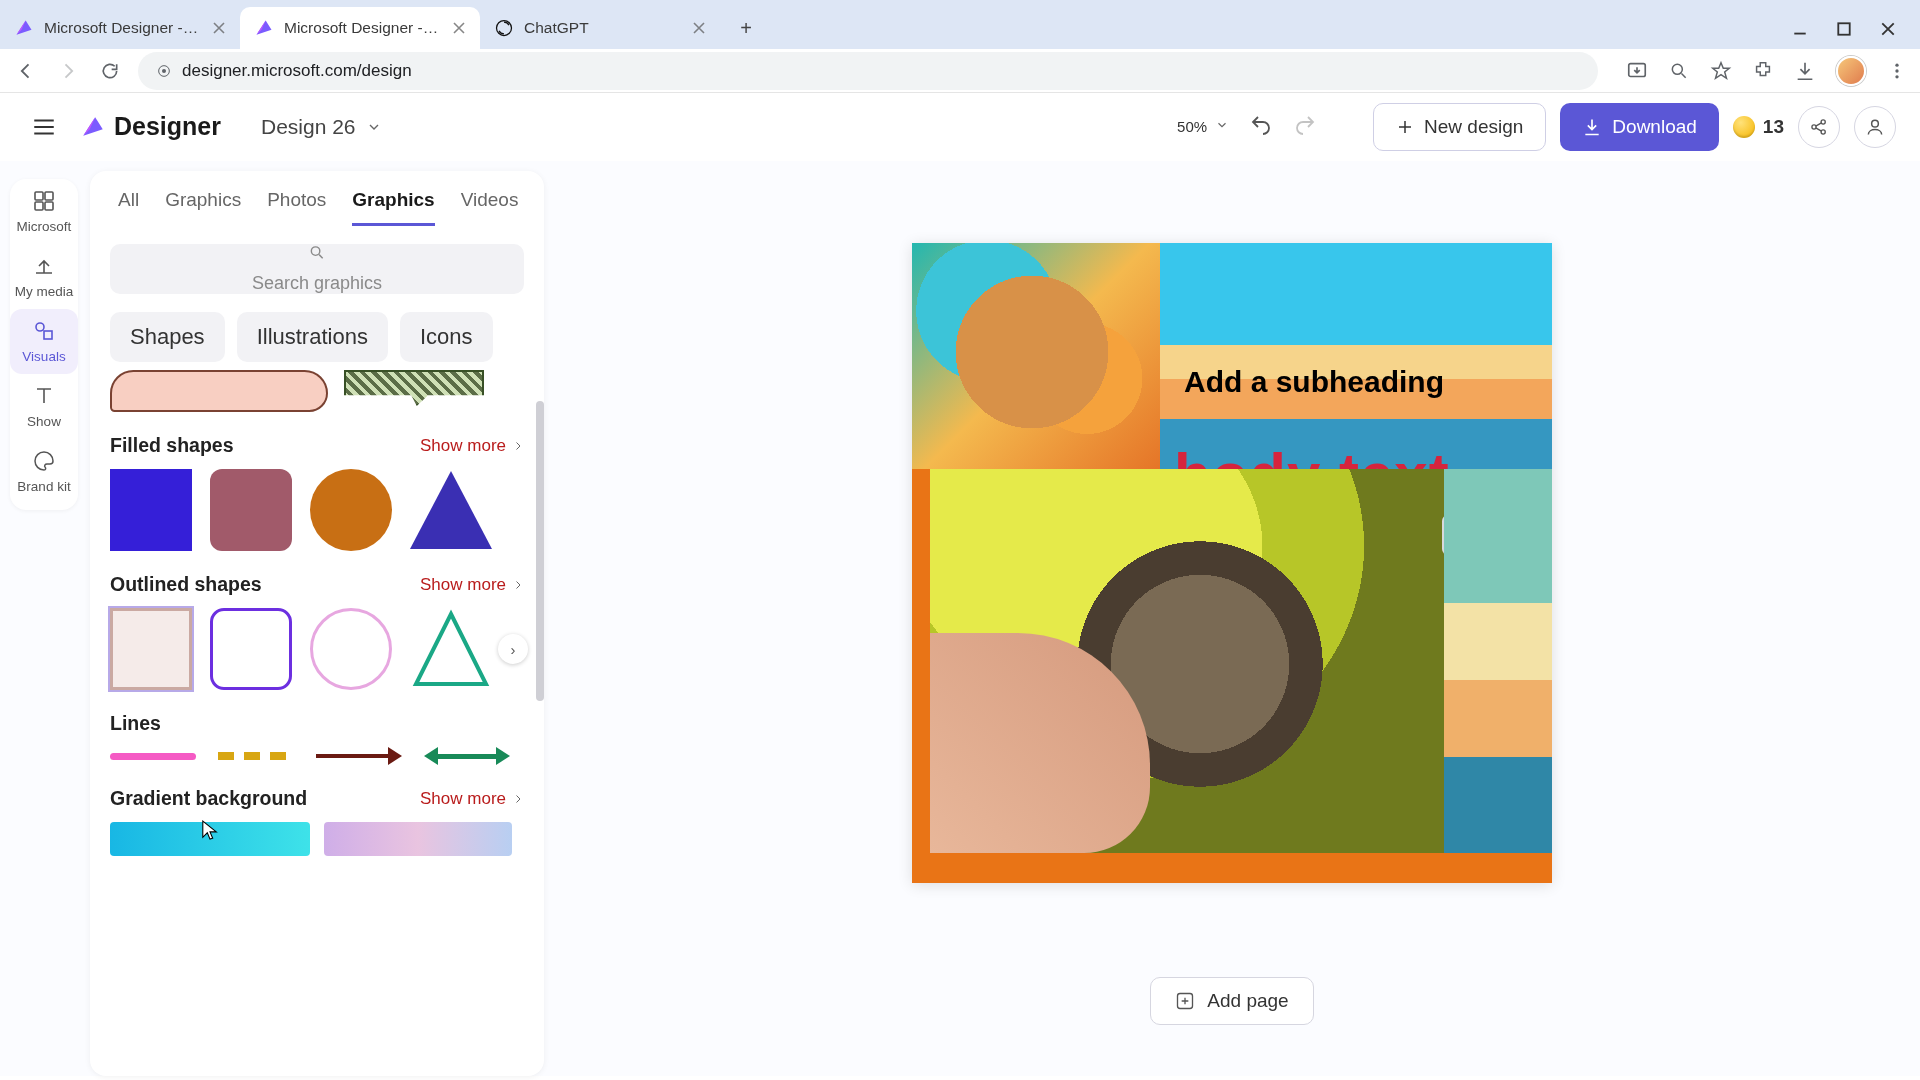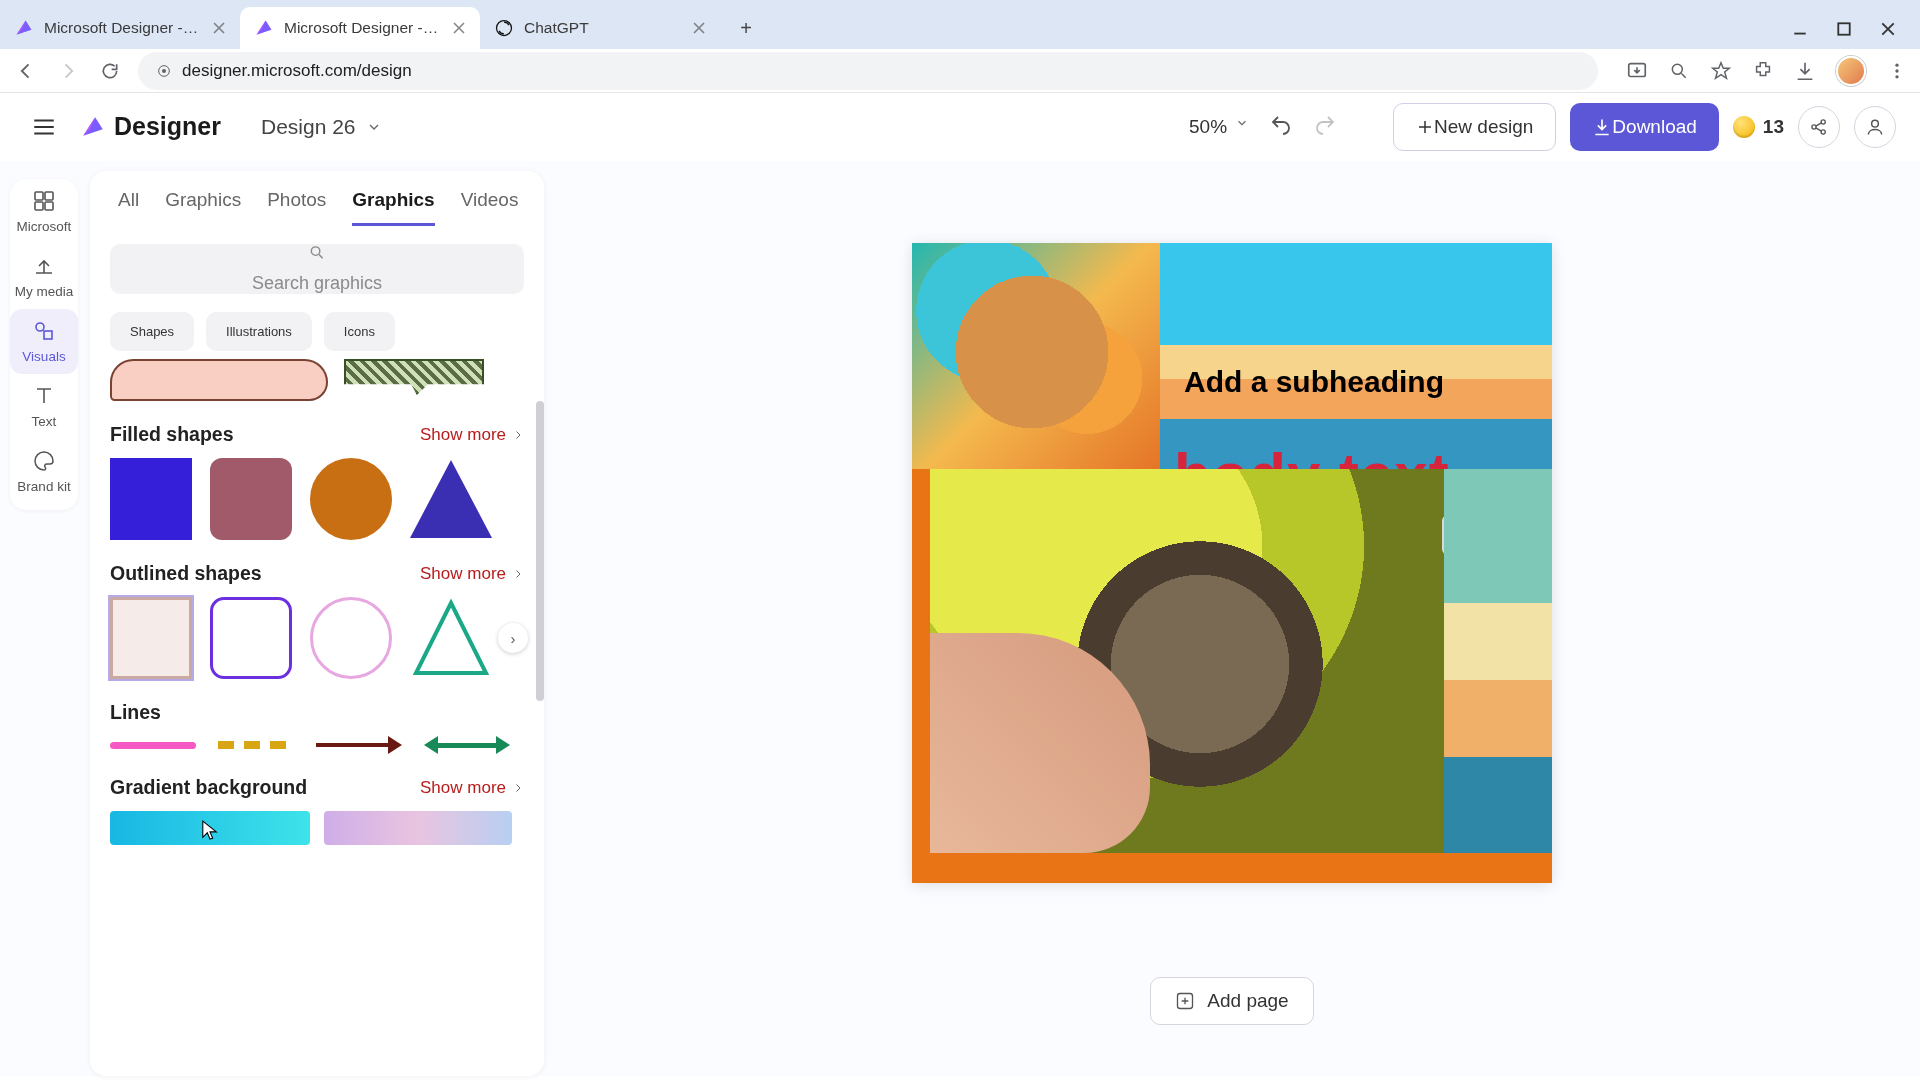--- a/index.html
+++ b/index.html
@@ -24,23 +24,23 @@
 .addr-icon { width: 22px; height: 22px; display: flex; align-items: center; justify-content: center; color: #5f6368; }
 .avatar-pill { width: 30px; height: 30px; border-radius: 50%; background: linear-gradient(135deg,#f6c77a,#e07b4d); border: 2px solid #fff; box-shadow: 0 0 0 1px #ccc;}
 
 
 .app-header { height: 68px; display: flex; align-items: center; padding: 0 24px; gap: 16px; border-bottom: 1px solid #fff; }
 .hamburger { width: 40px; height: 40px; display: flex; align-items: center; justify-content: center; }
 .logo-wrap { display: flex; align-items: center; gap: 8px; font-size: 25px; font-weight: 700; color: #1a1a1a; }
 .logo-mark { width: 26px; height: 26px; }
 .design-name { display: flex; align-items: center; gap: 10px; font-size: 21px; color: #444; margin-left: 24px; }
 .header-center { margin-left: auto; display: flex; align-items: center; gap: 20px; }
-.zoom { display: flex; align-items: flex-start; gap: 8px; font-size: 19px; color: #333; }
+.zoom { display: flex; align-items: flex-start; gap: 8px; font-size: 15px; color: #333; }
 .header-right { display: flex; align-items: center; gap: 14px; margin-left: 40px; }
-.btn { height: 48px; border-radius: 10px; display: flex; align-items: center; padding: 0 22px; font-size: 19px; font-weight: 500; cursor: pointer;}
+.btn { height: 48px; border-radius: 10px; display: flex; align-items: center; padding: 0 22px; font-size: 19px; font-weight: 500; gap: 10px; cursor: pointer;}
 .btn-outline { background: #fff; border: 1.5px solid #cfcfe5; color: #333; }
 .btn-primary { background: #5b57d6; color: #fff; border: none; }
 .coin-badge { display: flex; align-items: center; gap: 8px; font-size: 19px; font-weight: 600; color: #333; }
 .coin { width: 22px; height: 22px; border-radius: 50%; background: radial-gradient(circle at 35% 30%, #ffe27a, #f5b400); box-shadow: inset 0 -2px 2px rgba(0,0,0,0.15);}
 .circle-btn { width: 42px; height: 42px; border: 1.5px solid #d6d6e2; border-radius: 50%; display: flex; align-items: center; justify-content: center; color: #555;}
 
 
 .workspace { display: flex; height: calc(1080px - 49px - 48px - 68px); background: #fbfcff; position: relative;}
 
 
@@ -50,21 +50,21 @@
 .rail-icon { width: 24px; height: 24px; }
 .left-rail-card { background:#fff; border-radius: 16px; box-shadow: 0 1px 4px rgba(0,0,0,0.05); padding-bottom: 6px;}
 
 
 .panel { width: 454px; background: #fff; border-radius: 16px; margin-top: 10px; margin-left: 2px; box-shadow: 0 1px 6px rgba(0,0,0,0.06); padding: 18px 0 0; display: flex; flex-direction: column; overflow: hidden; position: relative;}
 .tabs { display: flex; gap: 26px; padding: 0 28px; font-size: 19px; color: #666; }
 .tabs .tab-item { padding-bottom: 12px; cursor: pointer; }
 .tabs .tab-item.active { color: #1a1a1a; font-weight: 600; border-bottom: 3px solid #5b57d6; }
 .search-wrap { margin: 18px 20px; background: #f2f2f5; border-radius: 10px; height: 50px; display: flex; align-items: center; padding: 0 16px; gap: 12px; color: #8a8a8a; font-size: 18px; flex-direction: column;}
 .chips { display: flex; gap: 12px; padding: 0 20px 8px; }
-.chip { background: #f2f2f5; border-radius: 10px; padding: 12px 20px; font-size: 13px; color: #333; }
+.chip { background: #f2f2f5; border-radius: 10px; padding: 12px 20px; font-size: 22px; color: #333; }
 
 .scroll-area { flex: 1; overflow: hidden; padding: 0 20px 10px; position: relative; }
 .preview-row { display: flex; gap: 16px; margin-bottom: 6px; }
 .speech1 { width: 218px; height: 42px; background: #f8cfc2; border: 2px solid #7a4232; border-radius: 50px 50px 40px 10px / 50px 50px 40px 10px; position: relative; }
 .speech2 { width: 140px; height: 36px; background: repeating-linear-gradient(45deg,#5b6d47 0 4px,#cfe0b6 4px 8px); border-radius: 0; clip-path: polygon(0 0,100% 0,100% 70%,60% 70%,52% 100%,48% 70%,0 70%); border: 2px solid #385026;}
 
 .section-head { display: flex; align-items: center; justify-content: space-between; margin: 22px 0 12px; }
 .section-title { font-size: 19.5px; font-weight: 700; color: #222; }
 .show-more { font-size: 17px; color: #b91c1c; display: flex; align-items: center; gap: 6px; cursor: pointer;}
 
@@ -339,21 +339,21 @@
         <svg class="rail-icon" viewBox="0 0 24 24">
             <circle cx="8" cy="8" r="4" fill="none" stroke="#5b57d6" stroke-width="1.6"></circle>
             <rect x="12" y="12" width="8" height="8" fill="none" stroke="#5b57d6" stroke-width="1.6"></rect>
           </svg>
         <span>Visuals</span>
       </div>
       <div class="rail-item">
         <svg class="rail-icon" viewBox="0 0 24 24">
             <path d="M5 5h14M12 5v14" stroke="#555" stroke-width="1.6"></path>
           </svg>
-        <span>Text</span>
+        <span>Show</span>
       </div>
       <div class="rail-item">
         <svg class="rail-icon" viewBox="0 0 24 24">
             <path d="M12 3a9 9 0 1 0 0 18c2 0 2-2 1-3s0-3 2-3h3a3 3 0 0 0 3-3 9 9 0 0 0-9-9z" fill="none" stroke="#555" stroke-width="1.5"></path>
           </svg>
         <span>Brand kit</span>
       </div>
     </div>
   </div>
 

